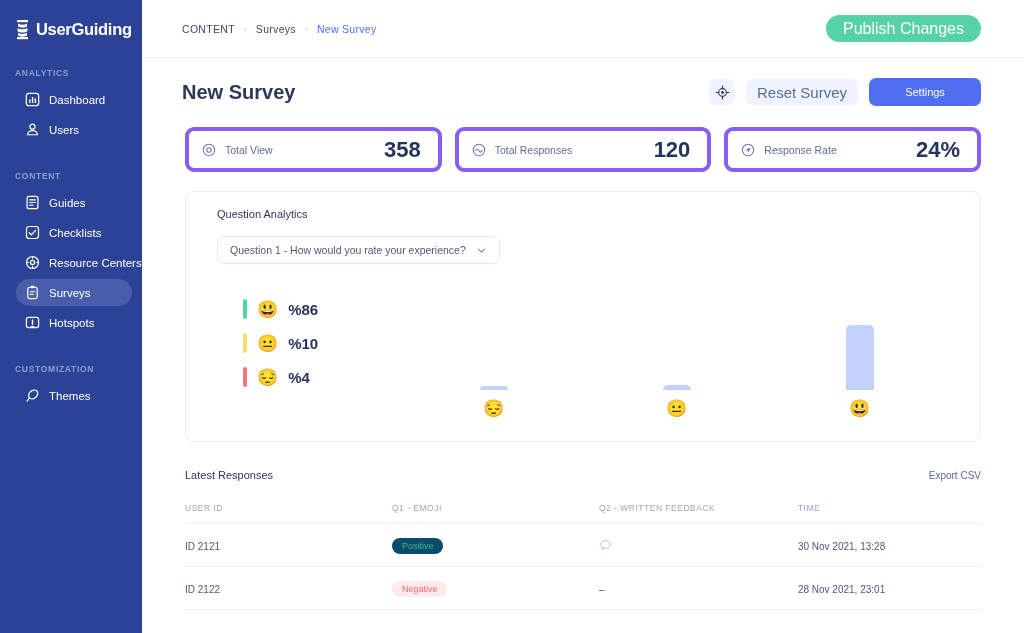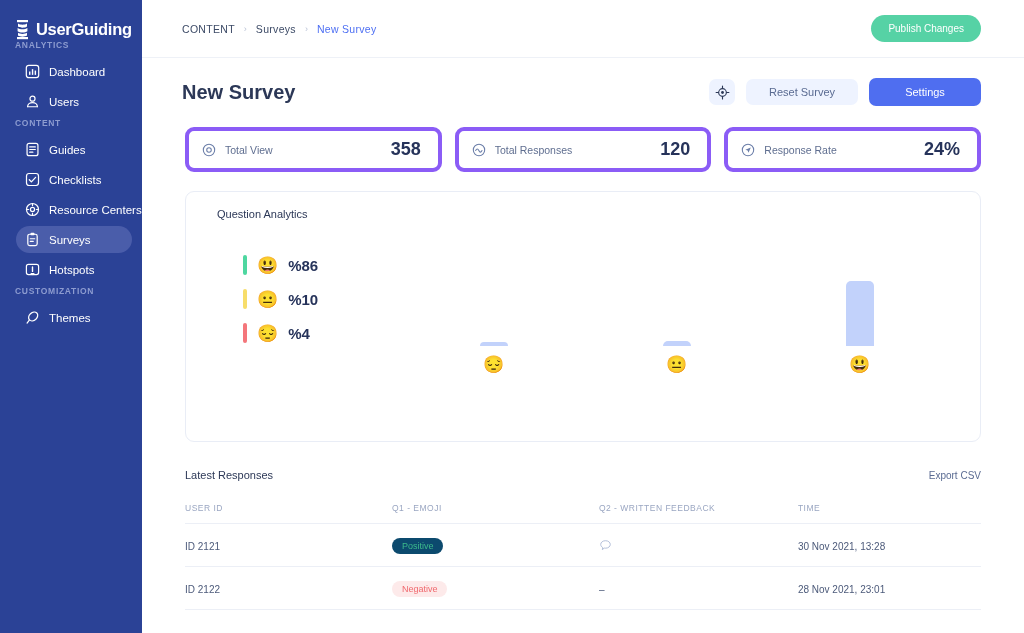--- a/index.html
+++ b/index.html
@@ -25,21 +25,21 @@
     gap: 5px;
   }
   .logo-mark { width: 17px; height: 22px; flex: 0 0 17px; }
   .logo-text {
     color: #ffffff; font-size: 16.5px; font-weight: bold;
     letter-spacing: -0.3px; white-space: nowrap;
   }
   .nav-section-label {
     color: #8d9cd0; font-size: 8.5px; font-weight: bold;
     letter-spacing: 0.7px; padding-left: 15px;
-    margin-bottom: 8px;
+    margin-top: 28px; margin-bottom: 8px;
   }
   .nav-item {
     display: flex; align-items: center; gap: 9px;
     height: 27px; margin: 3px 10px 3px 16px;
     padding-left: 9px; border-radius: 14px;
     cursor: pointer;
   }
   .nav-item .nav-ico { width: 15px; height: 15px; flex: 0 0 15px; display:block; }
   .nav-item .nav-label {
     color: #ffffff; font-size: 11.5px; white-space: nowrap;
@@ -56,56 +56,56 @@
     border-bottom: 1px solid #eef1f7;
   }
   .breadcrumb { display: flex; align-items: center; gap: 9px; }
   .bc-item { font-size: 10.5px; color: #3c4a66; letter-spacing: 0.3px; }
   .bc-item.crumb-last { color: #4d6ff3; }
   .bc-sep { font-size: 9px; color: #b9c2d6; }
   .btn-publish {
     background: #56d2a5; color: #ffffff;
     border: none; border-radius: 16px;
     height: 27px; padding: 0 17px;
-    font-size: 10px; font-family: "Liberation Sans", sans-serif;
+    font-size: 16px; font-family: "Liberation Sans", sans-serif;
     cursor: pointer; font-weight: 500;
   }
 
   .title-row {
     display: flex; align-items: center; justify-content: space-between;
     padding: 20px 43px 0 40px;
   }
   .page-title { font-size: 20px; color: #2c3857; font-weight: bold; }
   .title-actions { display: flex; align-items: center; gap: 11px; }
   .icon-btn {
     width: 26px; height: 26px; border-radius: 7px;
     background: #eef3ff; display: flex; align-items: center; justify-content: center;
     cursor: pointer; border: none;
   }
   .btn-reset {
     background: #eef3ff; color: #5a6b92; border: none;
     border-radius: 7px; height: 26px; width: 112px;
-    font-size: 11px; font-family: "Liberation Sans", sans-serif; cursor: pointer;
+    font-size: 15px; font-family: "Liberation Sans", sans-serif; cursor: pointer;
   }
   .btn-settings {
     background: #4f6ef0; color: #ffffff; border: none;
     border-radius: 7px; height: 28px; width: 112px;
     font-size: 11px; font-family: "Liberation Sans", sans-serif; cursor: pointer;
   }
 
   
   .stats-row { display: flex; gap: 13px; padding: 21px 43px 0 43px; }
   .stat-card {
     flex: 1; height: 45px; border: 4px solid #8b5cf6; border-radius: 9px;
     display: flex; align-items: center; justify-content: space-between;
     padding: 0 17px 0 13px; background: #fff;
   }
   .stat-left { display: flex; align-items: center; gap: 9px; }
   .stat-label { font-size: 10.5px; color: #5f6e90; }
-  .stat-value { font-size: 18px; color: #26335a; font-weight: bold; }
+  .stat-value { font-size: 22px; color: #26335a; font-weight: bold; }
 
   
   .qa-card {
     margin: 19px 43px 0 43px; border: 1px solid #e9edf6;
     border-radius: 9px; height: 251px; padding: 16px 19px 0 31px;
     background: #fff; position: relative;
   }
   .qa-title { font-size: 11px; color: #2c3857; font-weight: 500; }
   .qa-select {
     margin-top: 16px; width: 283px; height: 28px;
@@ -313,20 +313,26 @@
           </svg>
           <span class="stat-label">Response Rate</span>
         </div>
         <span class="stat-value">24%</span>
       </div>
     </div>
 
     <div class="qa-card">
       <div class="qa-title">Question Analytics</div>
 
+      <div class="qa-select">
+        <span class="qa-select-text">Question 1 - How would you rate your experience?</span>
+        <svg width="11" height="11" viewBox="0 0 12 12">
+          <path d="M2.6 4.4 L6 7.8 L9.4 4.4" fill="none" stroke="#7b89ab" stroke-width="1.2" stroke-linecap="round" stroke-linejoin="round"></path>
+        </svg>
+      </div>
 
       <div class="qa-body">
 
         <div class="legend">
           <div class="legend-row">
             <span class="legend-swatch" style="background:#4ed7a0"></span>
             <span class="legend-emoji">😃</span>
             <span class="legend-pct">%86</span>
           </div>
           <div class="legend-row">

